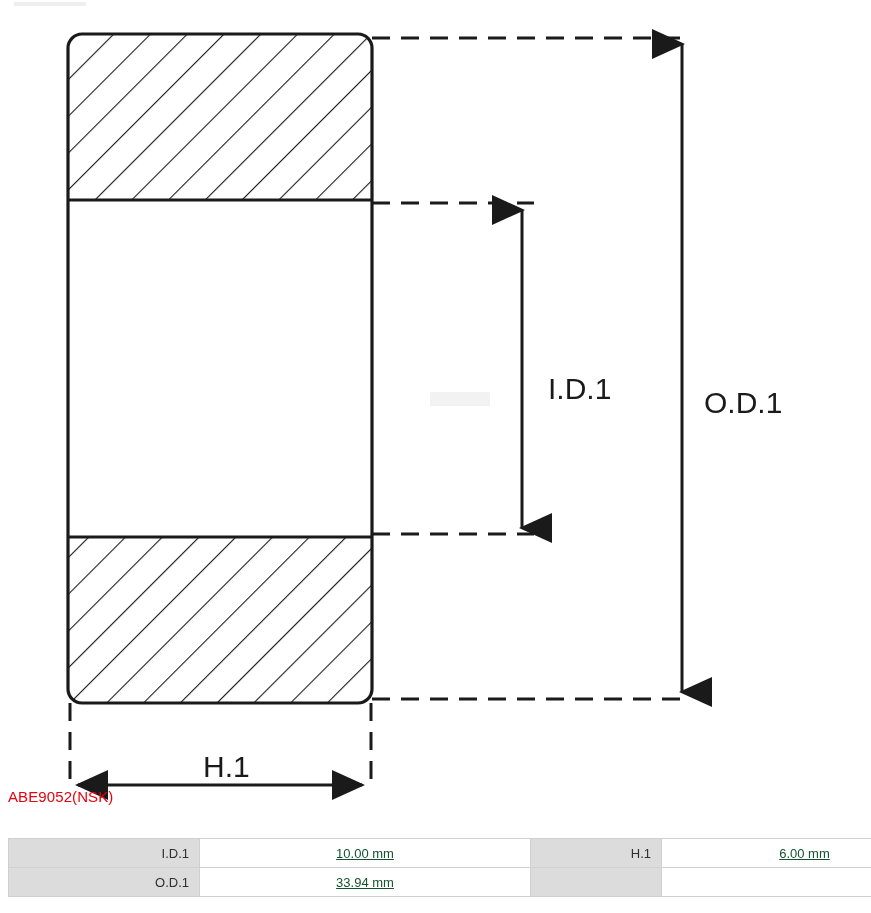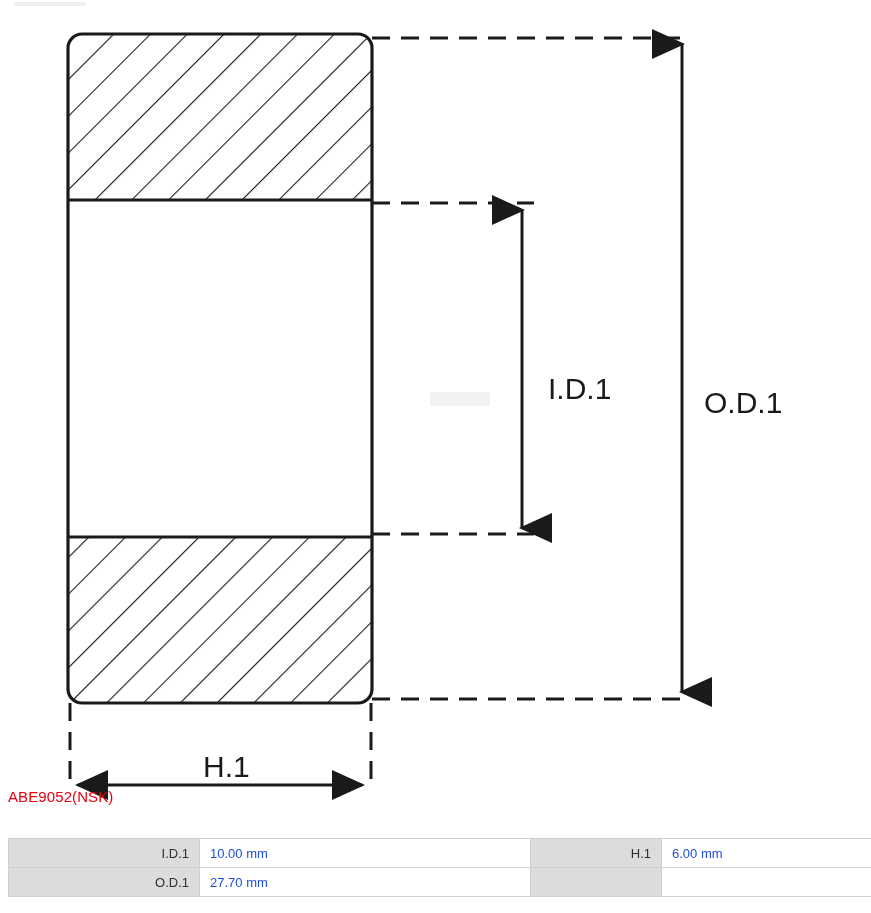--- a/index.html
+++ b/index.html
@@ -49,22 +49,23 @@
     padding: 0 10px;
     vertical-align: middle;
   }
   td.label-cell {
     background: #dcdcdc;
     text-align: right;
     color: #2f2f2f;
   }
   td.value-cell {
     background: #ffffff;
-    text-align: left;
-    color: #1d4ed8;
+    text-align: center;
+    color: #14532d;
+    text-decoration: underline;
   }
   td.empty-cell {
     background: #dcdcdc;
   }
   td.empty-value {
     background: #ffffff;
   }
   .col-a { width: 170px; }
   .col-b { width: 310px; }
   .col-c { width: 110px; }
@@ -159,18 +160,18 @@
 <table id="spec-table">
   <tbody>
     <tr>
       <td class="label-cell col-a">I.D.1</td>
       <td class="value-cell col-b">10.00 mm</td>
       <td class="label-cell col-c">H.1</td>
       <td class="value-cell col-d">6.00 mm</td>
     </tr>
     <tr>
       <td class="label-cell col-a">O.D.1</td>
-      <td class="value-cell col-b">27.70 mm</td>
+      <td class="value-cell col-b">33.94 mm</td>
       <td class="empty-cell col-c"></td>
       <td class="empty-value col-d"></td>
     </tr>
   </tbody>
 </table>
 
 </body></html>

